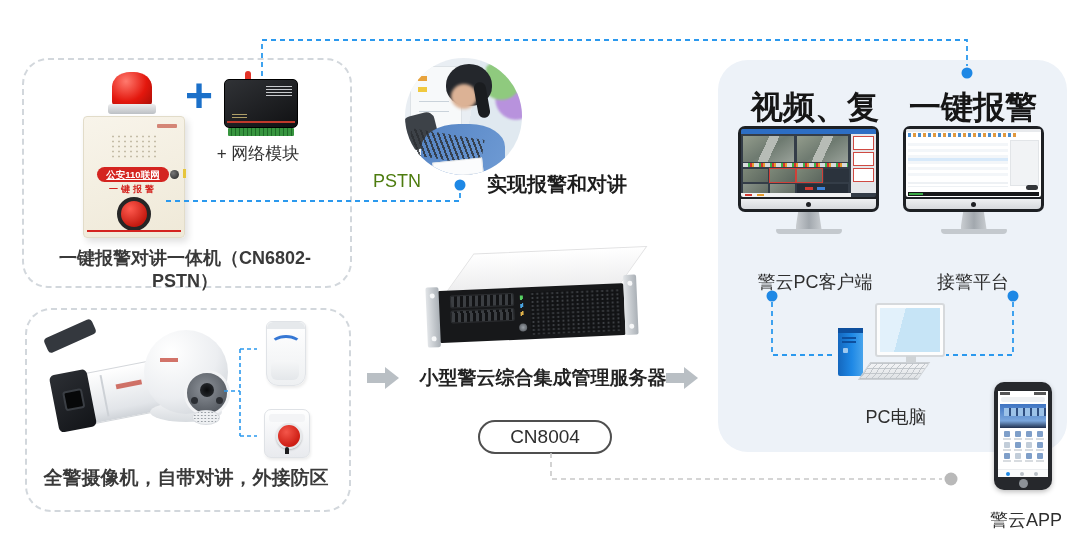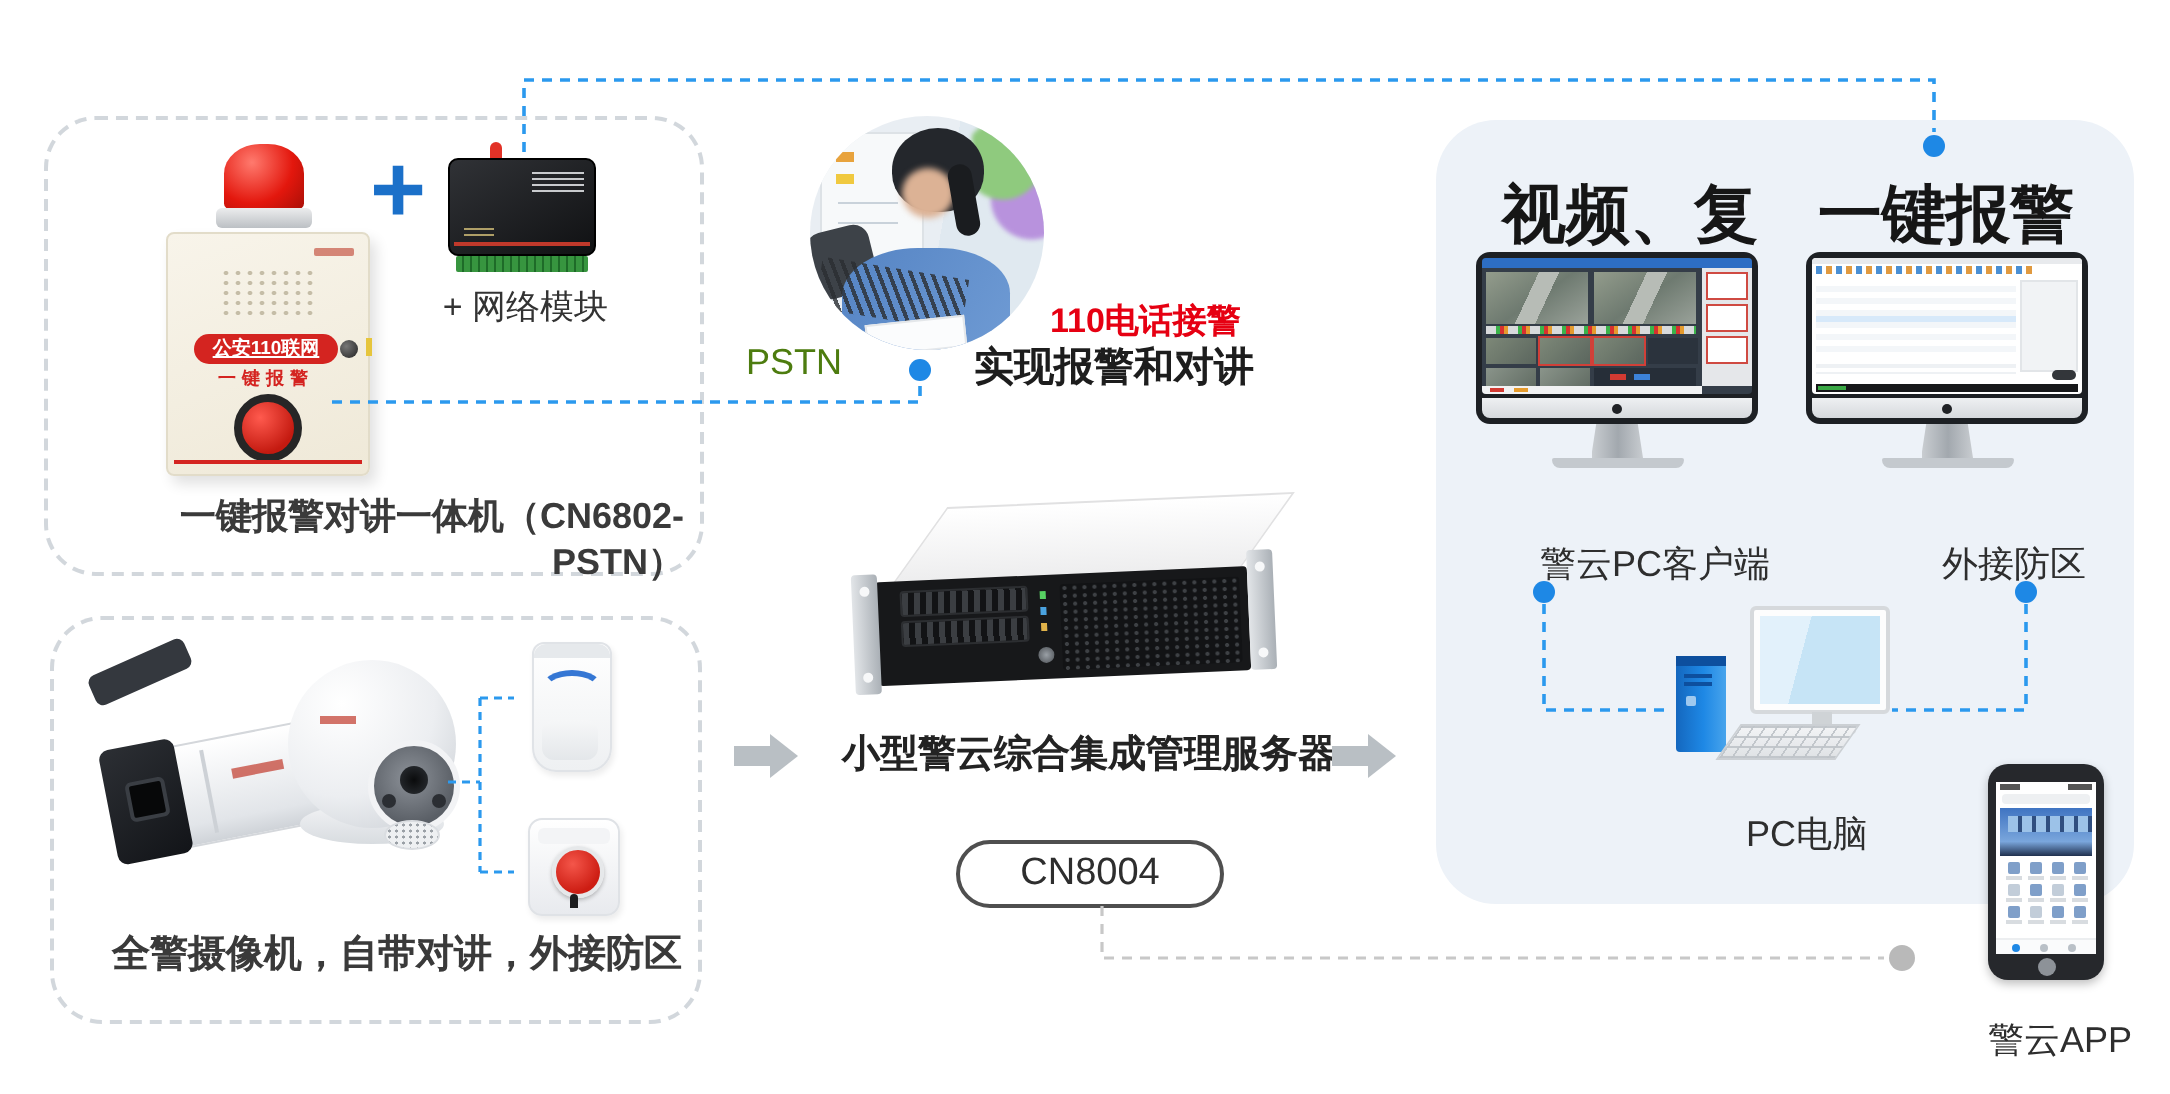--- a/index.html
+++ b/index.html
@@ -1,19 +1,19 @@
 <!DOCTYPE html>
 <html><head>
 <meta charset="utf-8">
 <style>
   html,body{margin:0;padding:0;background:#fff;}
   #canvas{position:relative;width:1085px;height:547px;background:#fff;overflow:hidden;
           font-family:"Liberation Sans","DejaVu Sans",sans-serif;color:#333;}
   .txt{position:absolute;line-height:1.25;}
-  .center{text-align:right;}
+  .center{text-align:center;}
 
   
   .dashed-box{position:absolute;border:2px dashed #d2d7dc;border-radius:26px;background:#fff;}
 
   
   .platform-panel{position:absolute;left:718px;top:60px;width:349px;height:392px;background:#edf2f8;border-radius:30px;}
   .panel-heading{position:absolute;font-size:32px;font-weight:700;color:#161616;text-align:center;}
 
   
   .monitor{position:absolute;width:141px;}
@@ -249,21 +249,20 @@
     <div class="op-chair"></div>
     <div class="op-shirt"></div>
     <div class="op-hair"></div>
     <div class="op-face"></div>
     <div class="op-handset"></div>
     <div class="op-cord"></div>
     <div class="op-papers"></div>
   </div>
 
   <div class="txt" style="left:373px;top:170px;width:54px;font-size:18px;color:#4d7c0f;">PSTN</div>
-  <div class="txt" style="left:525px;top:150px;width:170px;font-size:17px;font-weight:700;color:#e60012;">110电话接警</div>
   <div class="txt" style="left:487px;top:172px;width:190px;font-size:20px;font-weight:700;color:#1d1d1d;">实现报警和对讲</div>
 
   <div class="bullet-cam">
     <div class="bc-shield"></div>
     <div class="bc-body">
       <div class="bc-front">
         <div class="bc-lens"></div>
       </div>
       <div class="bc-seam"></div>
       <div class="bc-logo"></div>
@@ -382,21 +381,21 @@
       </div>
       <div class="mon-chin">
           <span class="mon-cam-dot"></span>
         </div>
     </div>
     <div class="mon-neck"></div>
     <div class="mon-base"></div>
   </div>
 
   <div class="txt center" style="left:745px;top:271px;width:140px;font-size:18px;color:#2e2e2e;">警云PC客户端</div>
-  <div class="txt center" style="left:903px;top:271px;width:140px;font-size:18px;color:#2e2e2e;">外接防区</div>
+  <div class="txt center" style="left:903px;top:271px;width:140px;font-size:18px;color:#2e2e2e;">接警平台</div>
 
   <div class="pc-monitor">
       <div class="pc-screen"></div>
     </div>
   <div class="pc-stand"></div>
   <div class="pc-sbase"></div>
   <div class="pc-tower">
       <i class="cap"></i>
       <i class="l1"></i>
       <i class="l2"></i>

